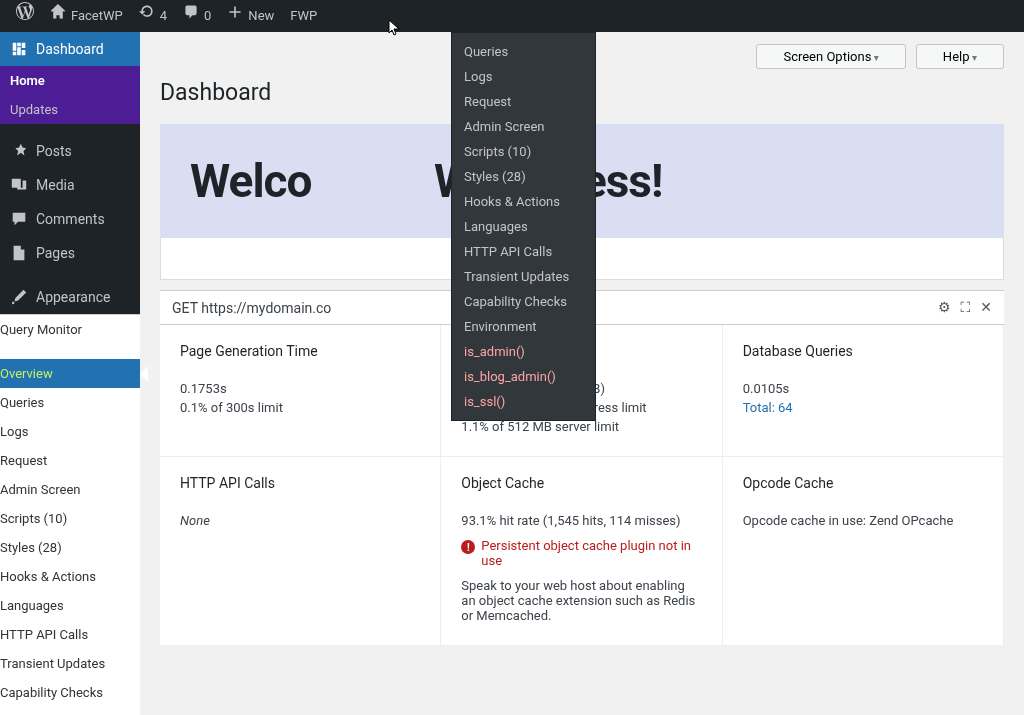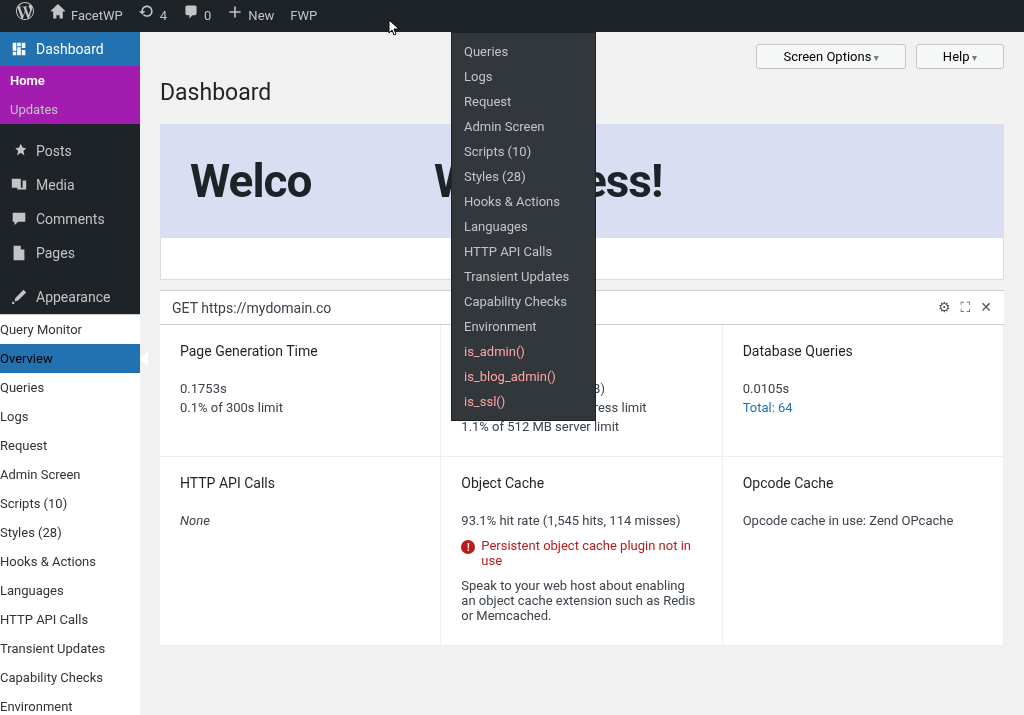--- a/index.html
+++ b/index.html
@@ -14,29 +14,29 @@
 .layout { display: flex; height: calc(100% - 32px); }
 
 
 .sidebar { width: 140px; background: #1d2327; color: #c3c4c7; font-size: 14px; flex-shrink: 0; }
 .sidebar .menu-item { padding: 8px 10px; display: flex; align-items: center; gap: 8px; cursor: pointer; }
 .sidebar .menu-item.current { background: #2271b1; color: #fff; position: relative; }
 .sidebar .menu-item.current::after {
   content: ''; position: absolute; right: -8px; top: 50%; transform: translateY(-50%);
   border: 8px solid transparent; border-right-color: #f1f1f1;
 }
-.sidebar .submenu { background: #a21caf; }
+.sidebar .submenu { background: #4c1d95; }
 .sidebar .submenu .sub-item { padding: 7px 10px; font-size: 13px; cursor: pointer; }
 .sidebar .submenu .sub-item.current-sub { color: #fff; font-weight: 600; }
 .sidebar .icon { width: 18px; height: 18px; display: inline-flex; align-items: center; justify-content: center; }
 
 .qm-sidebar { background: #fff; color: #333; border-top: 1px solid #ccc; }
 .qm-sidebar .qm-item { padding: 7px 0; font-size: 13px; cursor: pointer; }
 .qm-sidebar .qm-title { font-weight: 400; }
-.qm-sidebar .qm-item.overview { background: #2271b1; color: #000000; position: relative; }
+.qm-sidebar .qm-item.overview { background: #2271b1; color: #bef264; position: relative; margin-top: 15px; }
 .qm-sidebar .qm-item.overview::after {
   content: ''; position: absolute; right: -8px; top: 50%; transform: translateY(-50%);
   border: 8px solid transparent; border-right-color: #fff;
 }
 
 
 .main { flex: 1; position: relative; overflow: hidden; }
 
 .page-header { padding: 12px 20px 0; text-align: right; }
 .page-header .btn { display: inline-block; background: #f6f7f7; border: 1px solid #c3c4c7; padding: 4px 26px; font-size: 13px; border-radius: 3px; margin-left: 6px; cursor: pointer; }

